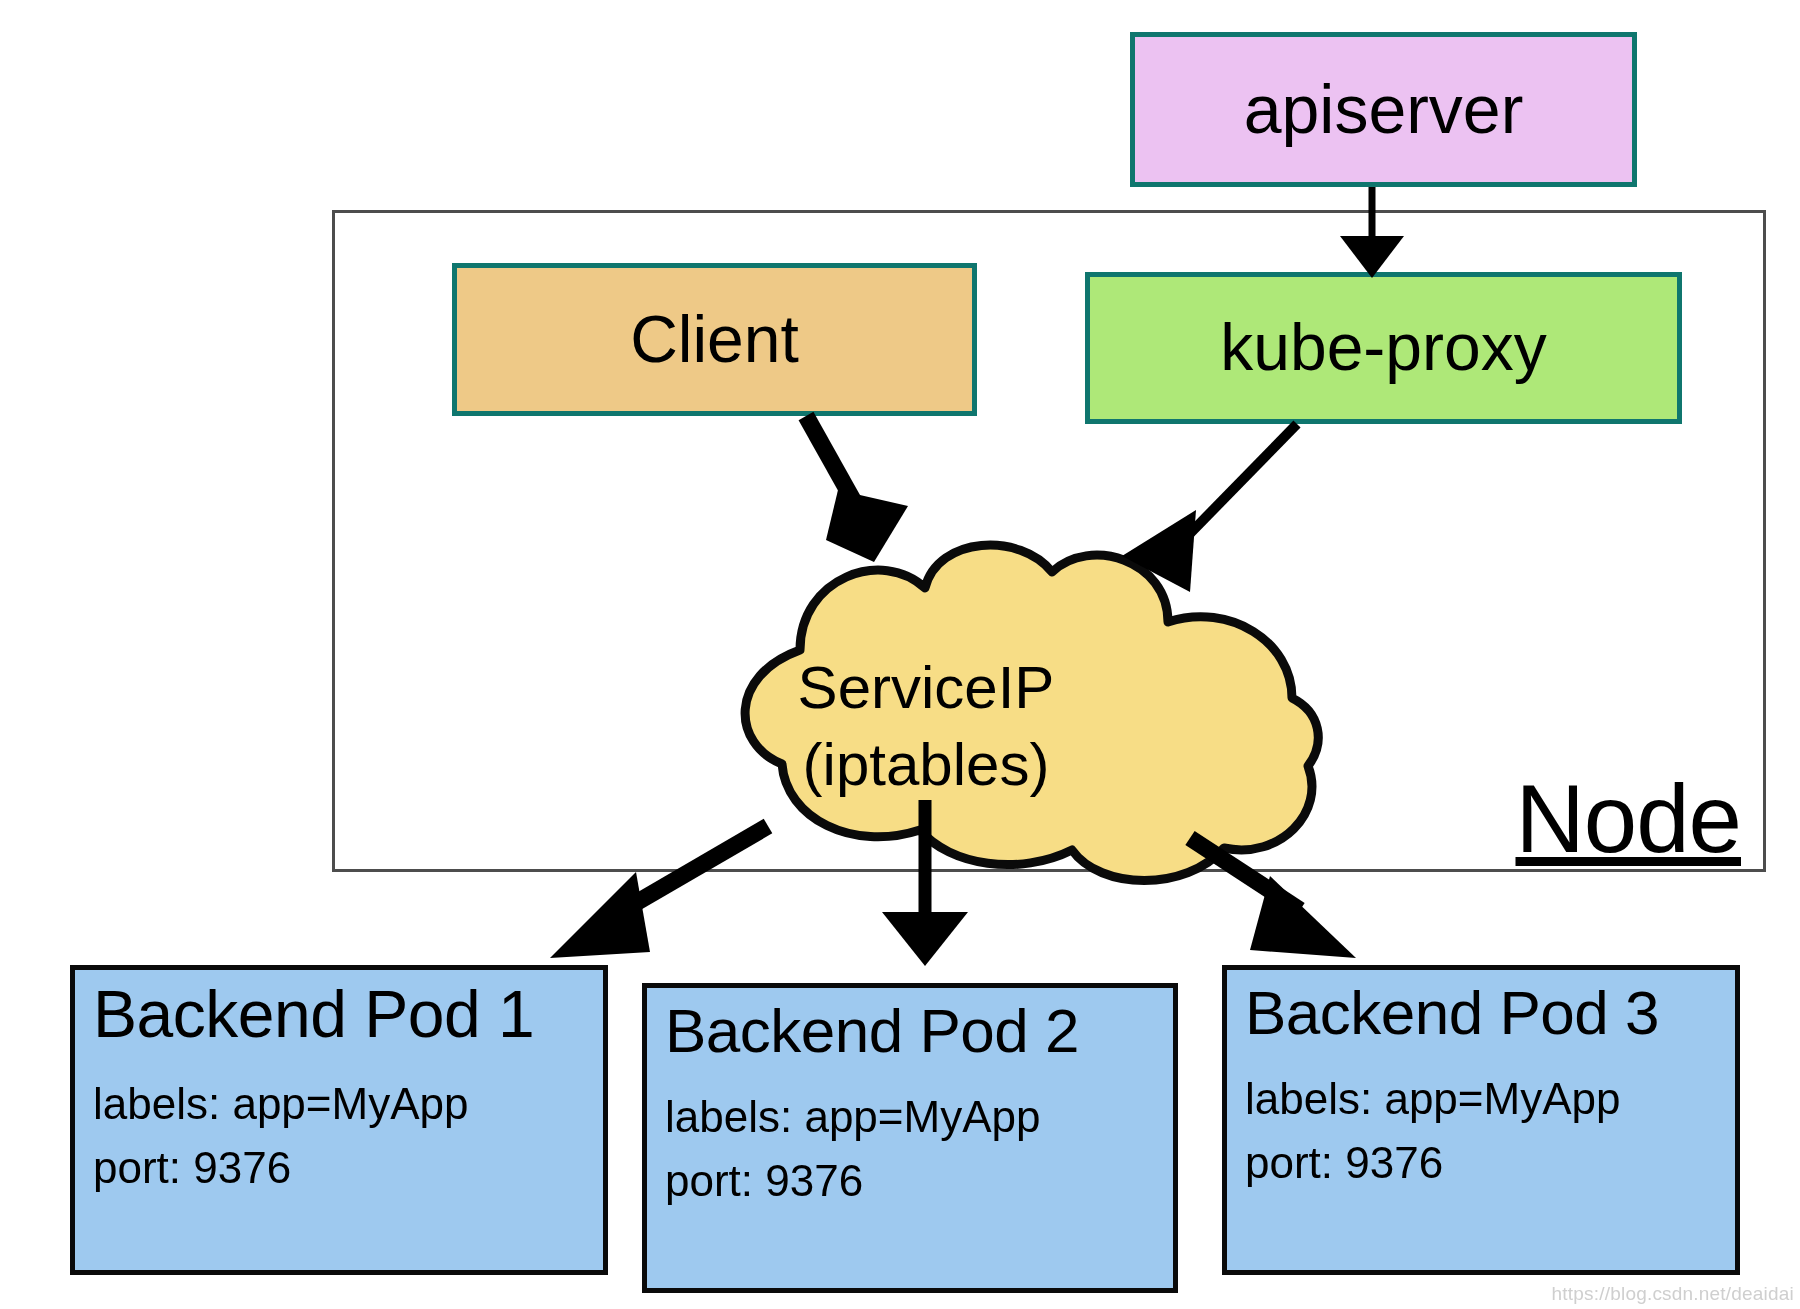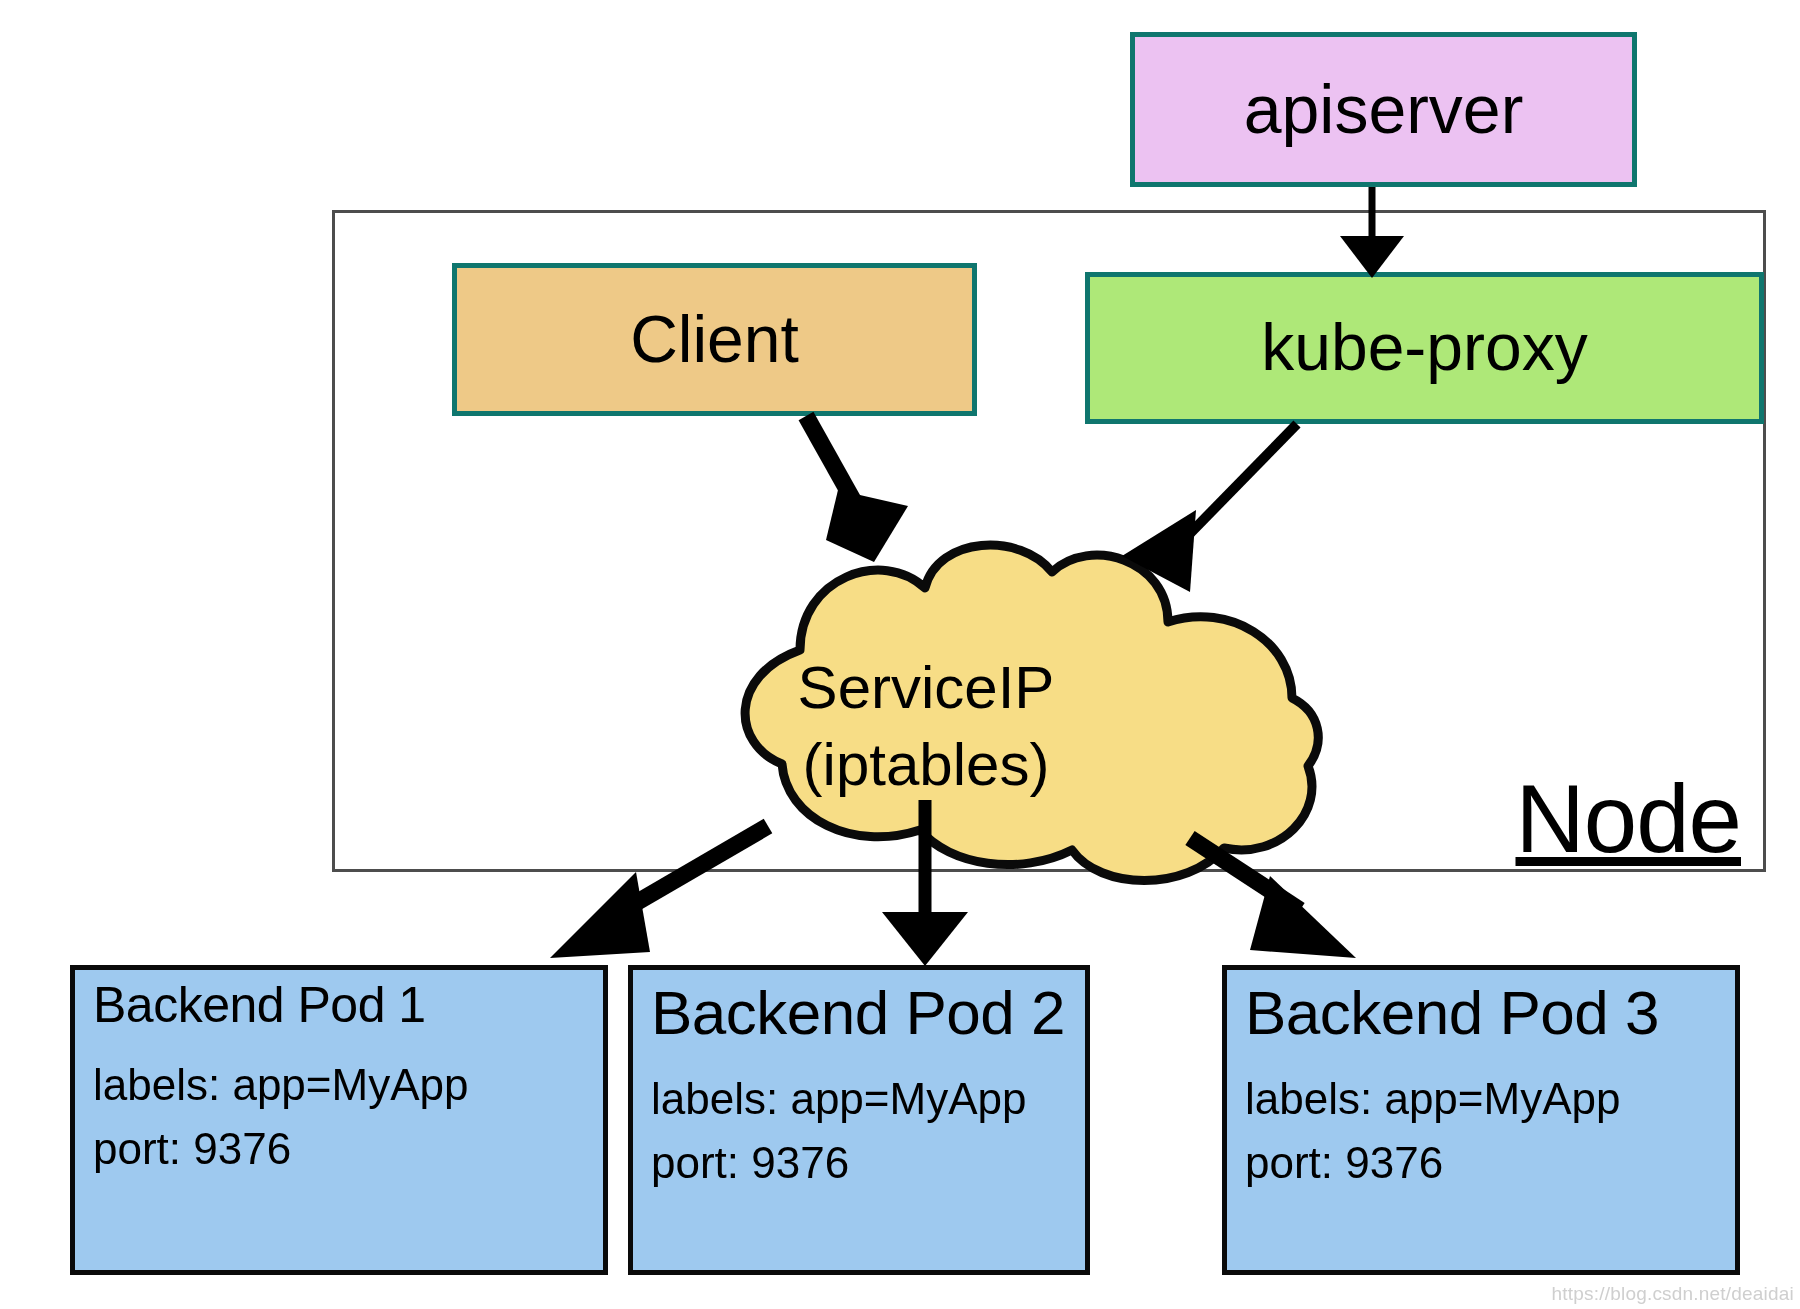--- a/index.html
+++ b/index.html
@@ -65,21 +65,21 @@
     top: 263px;
     width: 525px;
     height: 153px;
     background: #eec987;
     font-size: 66px;
   }
   
   #kubeproxy-box {
     left: 1085px;
     top: 272px;
-    width: 679px;
+    width: 597px;
     height: 152px;
     background: #aee878;
     font-size: 66px;
   }
   
   #service-cloud {
     position: absolute;
     left: 620px;
     top: 530px;
     width: 760px;
@@ -109,33 +109,33 @@
     position: absolute;
     box-sizing: border-box;
     border: 5px solid #0a0a0a;
     background: #9ec9ef;
     top: 965px;
     height: 310px;
     padding: 6px 16px 0 18px;
     color: #000000;
   }
   .pod-title {
-    font-size: 50px;
+    font-size: 66px;
     line-height: 1.18;
     white-space: nowrap;
     letter-spacing: -0.5px;
   }
   .pod-line {
     font-size: 44px;
     line-height: 1.45;
     white-space: nowrap;
   }
   .pod-lines { margin-top: 18px; }
   #pod-1 { left: 70px;   width: 538px; }
-  #pod-2 { left: 628px;  width: 462px; }
+  #pod-2 { left: 642px;  width: 536px; margin-top: 18px; }
   #pod-3 { left: 1222px; width: 518px; }
   #pod-2 .pod-title, #pod-3 .pod-title { font-size: 62px; }
   
   #arrow-layer {
     position: absolute;
     left: 0;
     top: 0;
     width: 1800px;
     height: 1309px;
     pointer-events: none;

